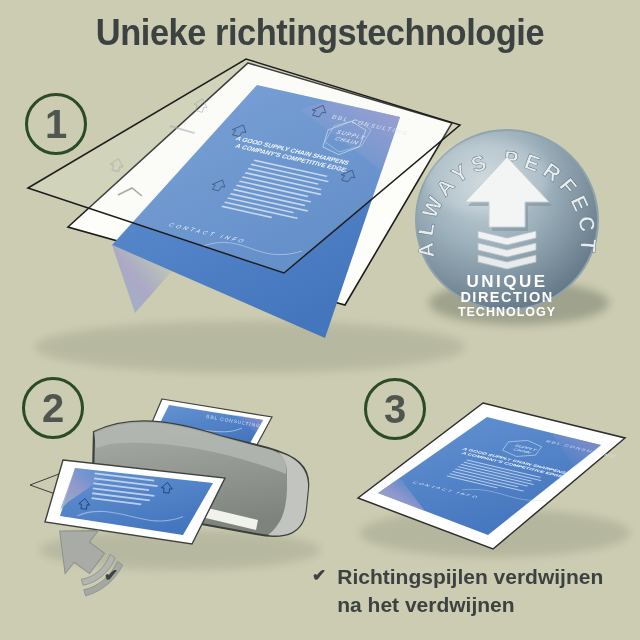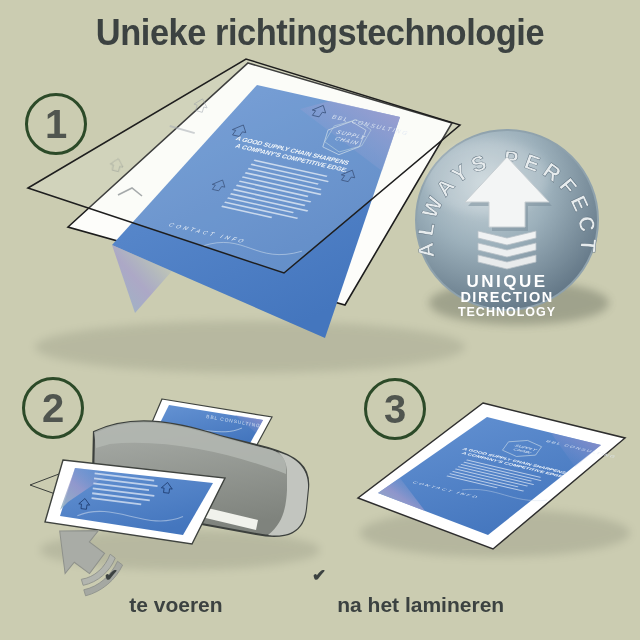--- a/index.html
+++ b/index.html
@@ -235,25 +235,24 @@
 </div>
 <div class="step-circle" id="circle3">
   <span>3</span>
 </div>
 
 
 <div class="caption" id="caption1">
   <span class="check">✔</span>
   <span>
     <br>
-    <span>te voeren</span>
   </span>
 </div>
 <div class="caption" id="caption2">
   <span class="check">✔</span>
   <span>
-    <br>
-    <span>na het lamineren</span>
+    <span>Richtingspijlen verdwijnen</span><br>
+    <span>na het verdwijnen</span>
   </span>
 </div>
 
 
 
 
 </body></html>

